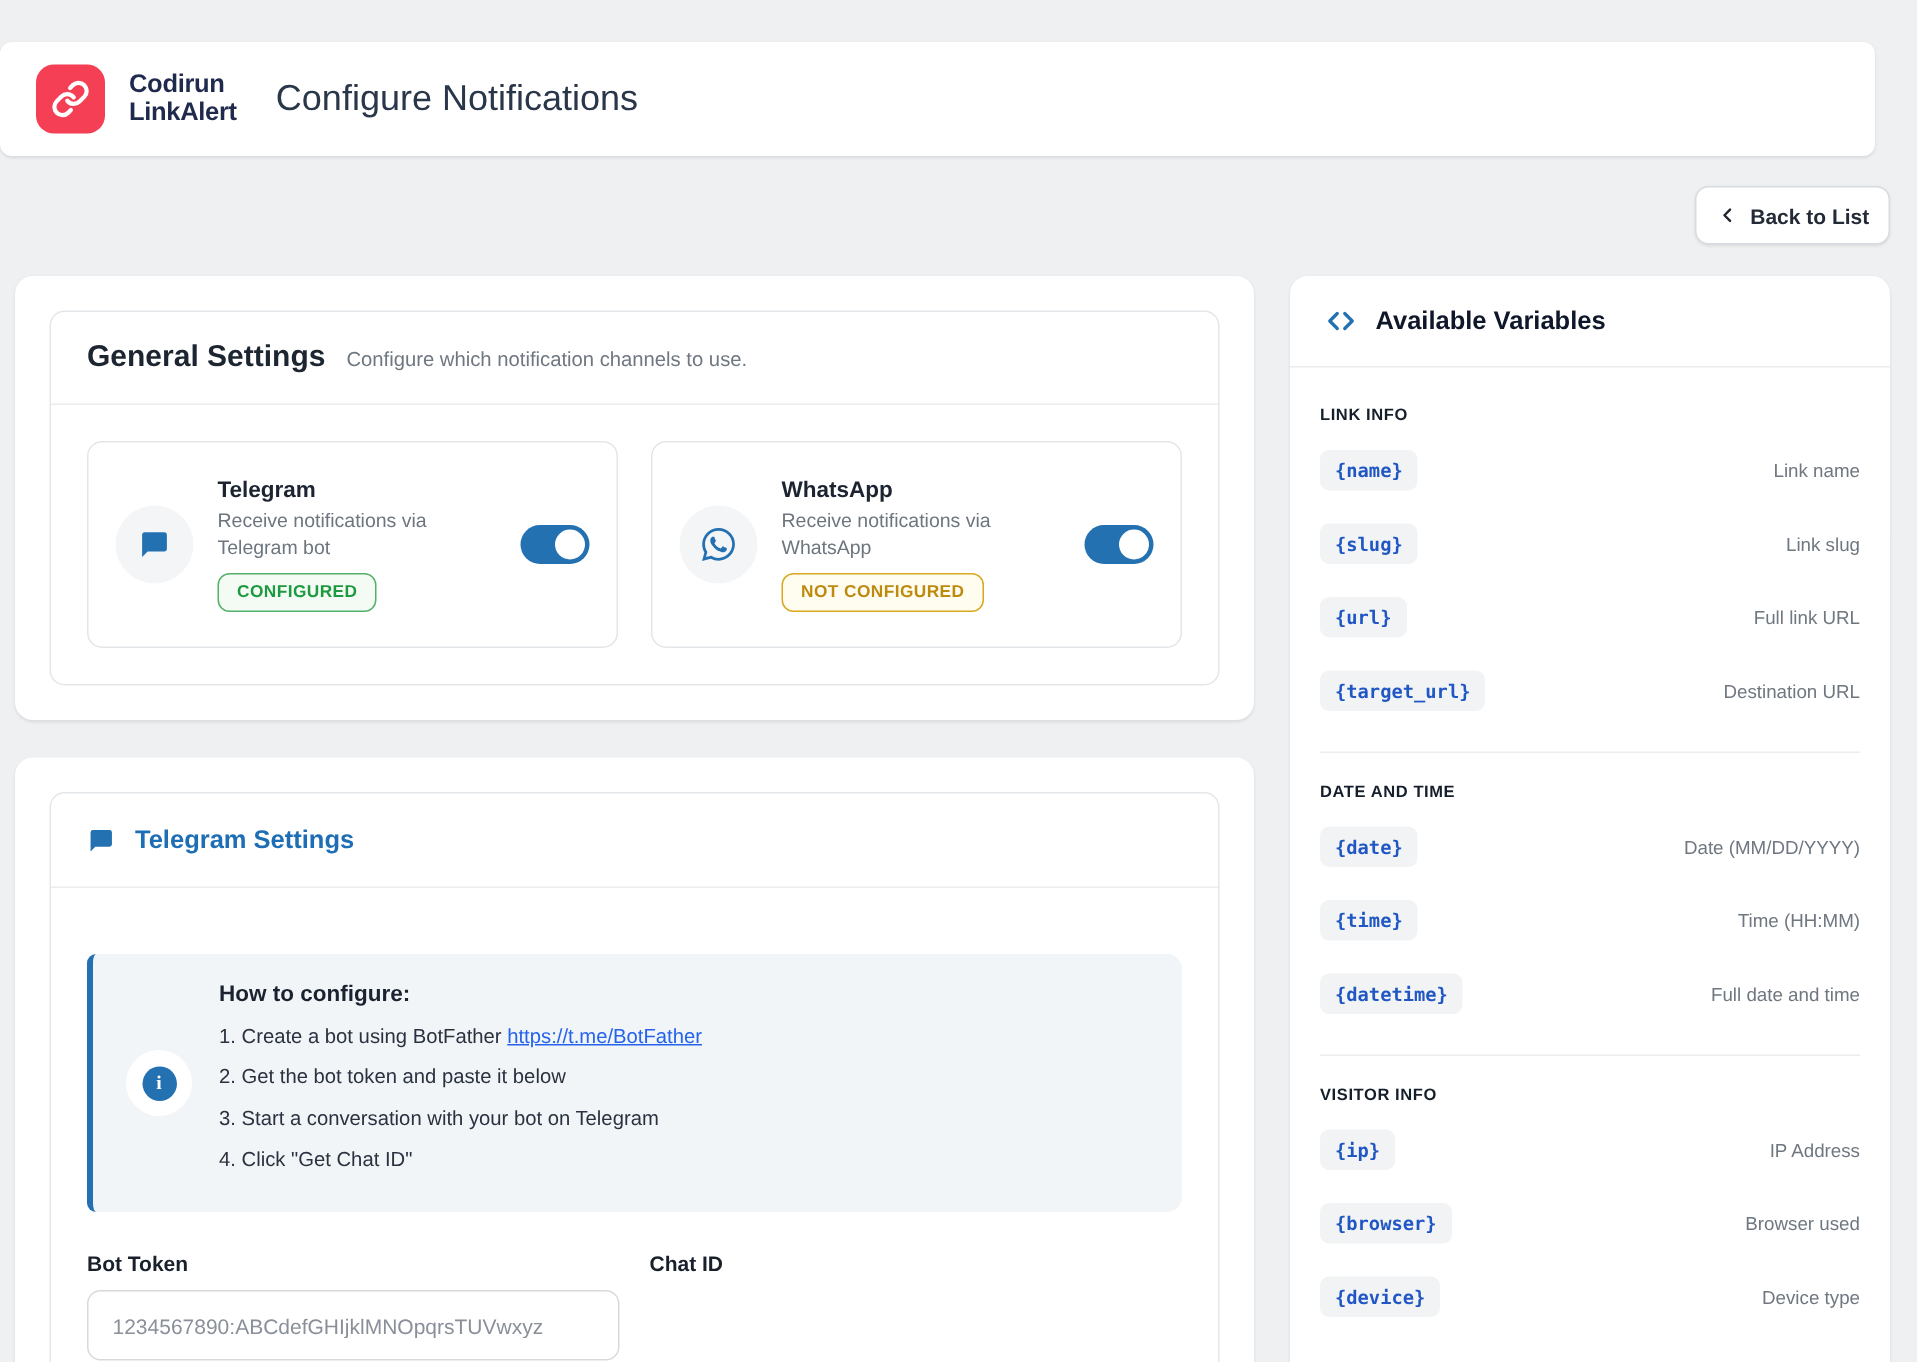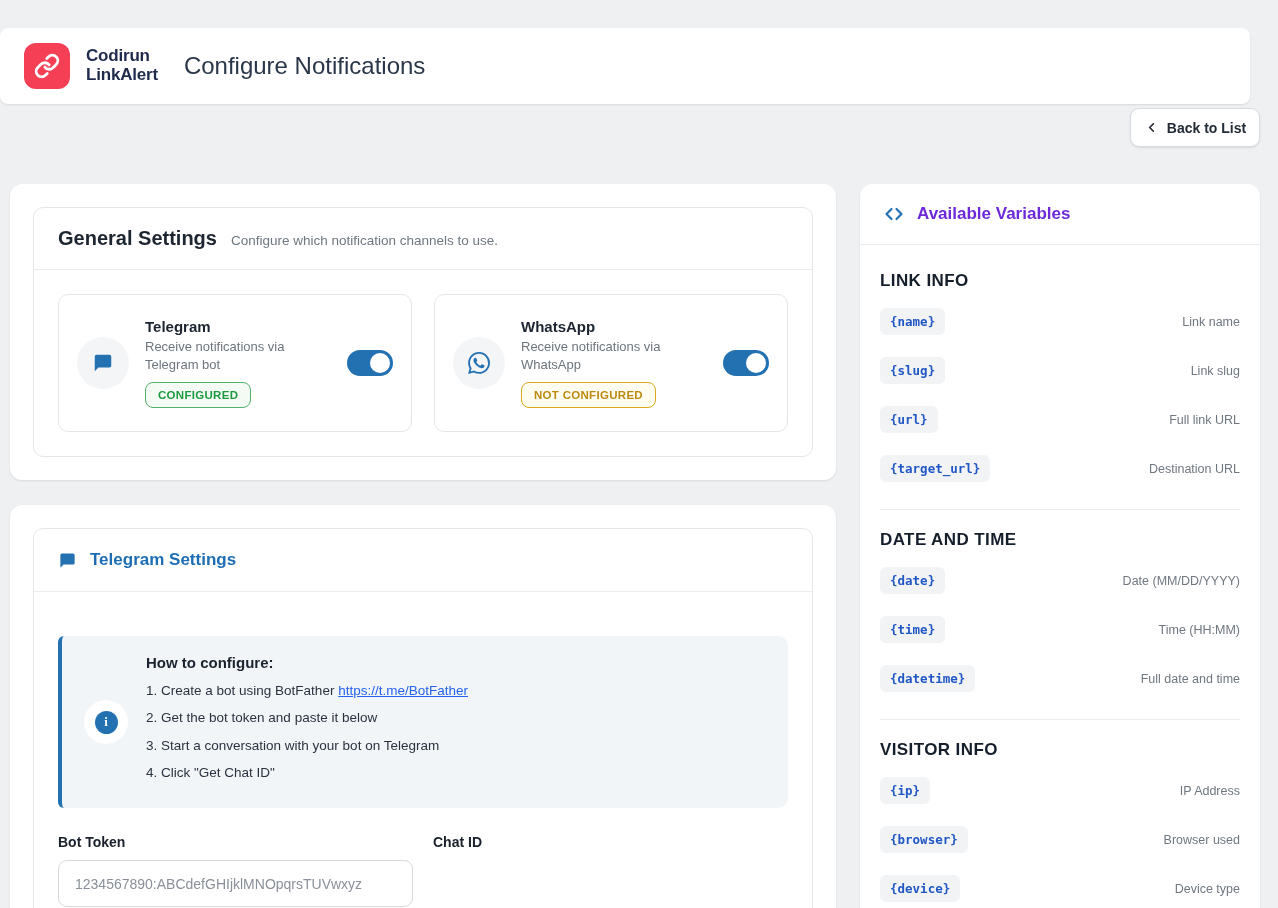--- a/index.html
+++ b/index.html
@@ -20,21 +20,21 @@
   }
   .logo-box {
     width:46px; height:46px; border-radius:12px; background:#f43f55;
     display:flex; align-items:center; justify-content:center; flex:0 0 auto;
   }
   .brand-text { font-weight:bold; color:#1f2a4d; font-size:17px; line-height:1.1; letter-spacing:-0.2px; }
   .page-title { font-size:24px; font-weight:500; color:#2a3649; margin-left:10px; }
 
   
   .back-btn {
-    position:absolute; left:1130px; top:108px; height:39px; width:130px;
+    position:absolute; left:1130px; top:124px; height:39px; width:130px;
     background:#fff; border:1px solid #d8dbdf; border-radius:9px;
     display:flex; align-items:center; justify-content:center; gap:8px;
     font-size:14px; font-weight:bold; color:#222b36; cursor:pointer;
   }
 
   
   .left-col { position:absolute; left:10px; top:184px; width:826px; }
   .outer-card { background:#fff; border-radius:12px; padding:23px; margin-bottom:25px; }
   .inner-card { border:1px solid #e4e7ea; border-radius:10px; background:#fff; }
   .inner-head {
@@ -116,24 +116,24 @@
     position:absolute; left:860px; top:184px; width:400px; height:724px;
     background:#fff; border-radius:12px 12px 0 0; overflow-y:auto;
   }
   .vars-card::-webkit-scrollbar { width:9px; }
   .vars-card::-webkit-scrollbar-track { background:#fbfbfc; }
   .vars-card::-webkit-scrollbar-thumb { background:#d9dcdf; border-radius:5px; }
   .vars-head {
     padding:20px 24px; border-bottom:1px solid #eaecee;
     display:flex; align-items:center; gap:13px;
   }
-  .vars-head .h-title { font-size:17px; font-weight:bold; color:#6d28d9; }
+  .vars-head .h-title { font-size:17px; font-weight:bold; color:#0f172a; }
   .vars-body { padding:6px 20px 26px; }
   .vars-section-title {
-    font-size:17px; font-weight:bold; color:#151f2b;
+    font-size:11px; font-weight:bold; color:#151f2b;
     letter-spacing:.4px; margin:20px 0 6px;
   }
   .var-row { display:flex; align-items:center; justify-content:space-between; padding:11px 0; }
   .var-chip {
     font-family:"DejaVu Sans Mono", monospace; font-size:12.5px; font-weight:bold;
     color:#2157c4; background:#f1f3f5; padding:6px 10px; border-radius:6px; cursor:pointer;
   }
   .var-desc { font-size:12.5px; color:#6f7780; }
   .vars-divider { border-top:1px solid #eaecee; margin-top:16px; }
 

